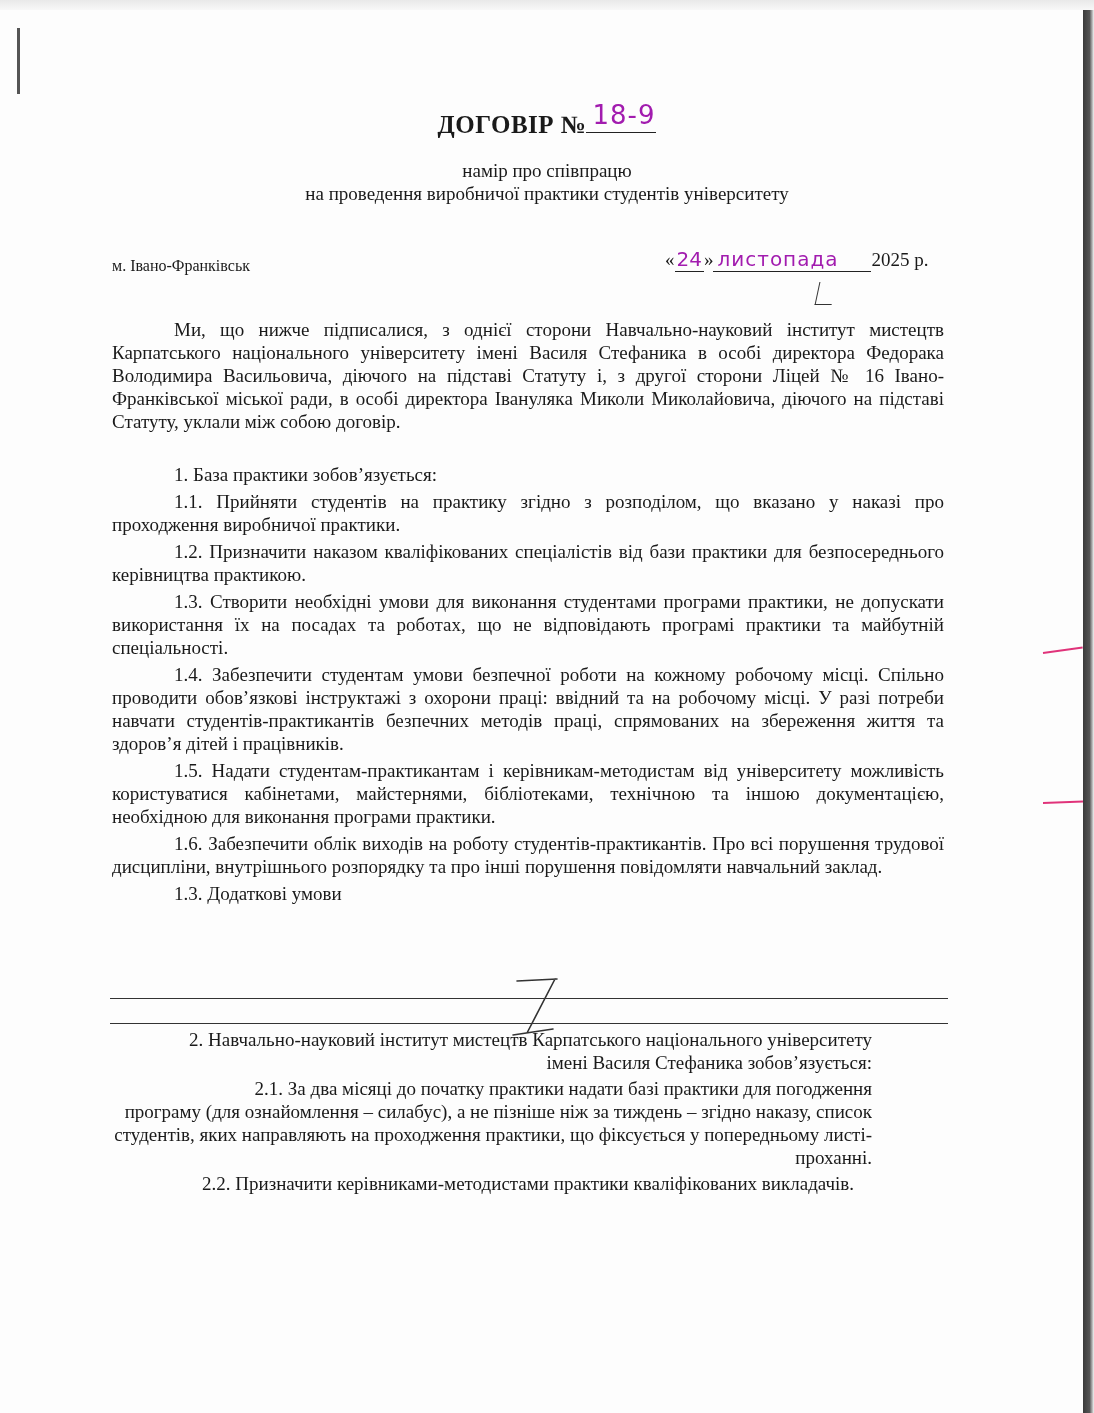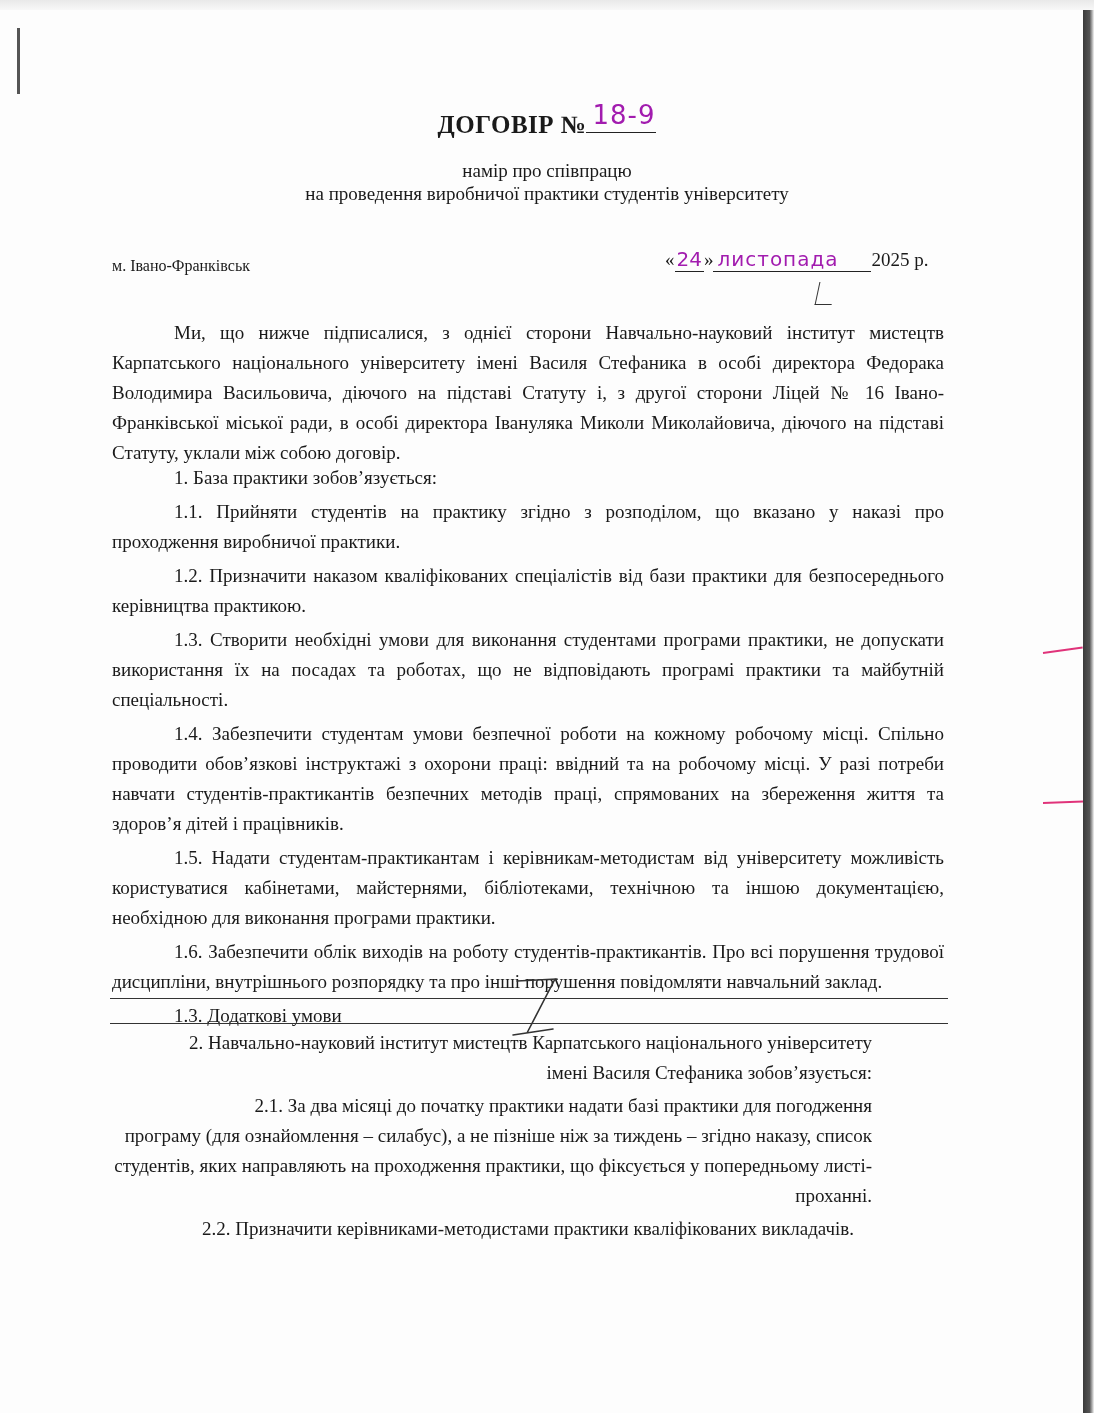--- a/index.html
+++ b/index.html
@@ -119,21 +119,21 @@
       border-left: 1.5px solid #333;
       border-bottom: 1.5px solid #333;
       transform: skewX(-12deg);
     }
 
     .body-text {
       position: absolute;
       left: 112px;
       width: 832px;
       font-size: 19px;
-      line-height: 30px;
+      line-height: 23px;
     }
     .body-text p {
       margin: 0;
       text-align: justify;
       text-indent: 62px;
     }
     .body-text p + p { margin-top: 6px; }
 
     .block-intro { top: 318px; }
     .block-1 { top: 463px; }

